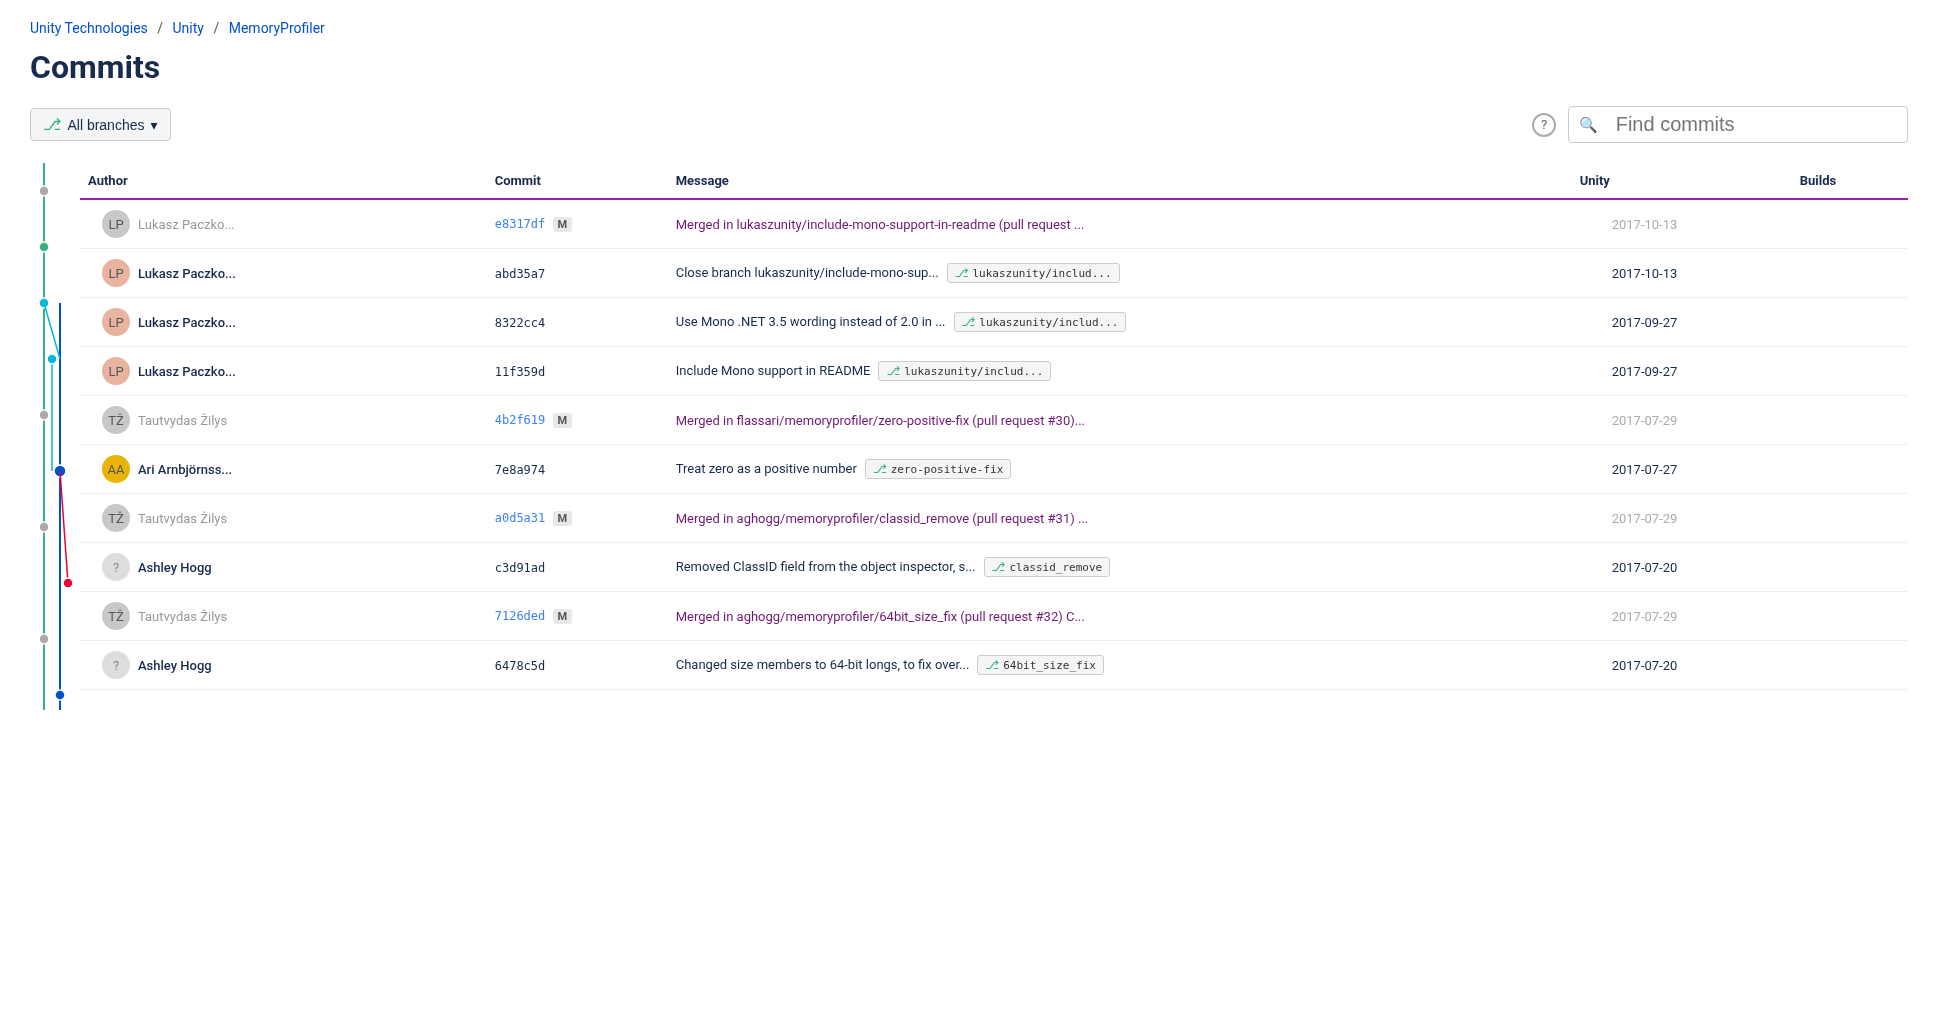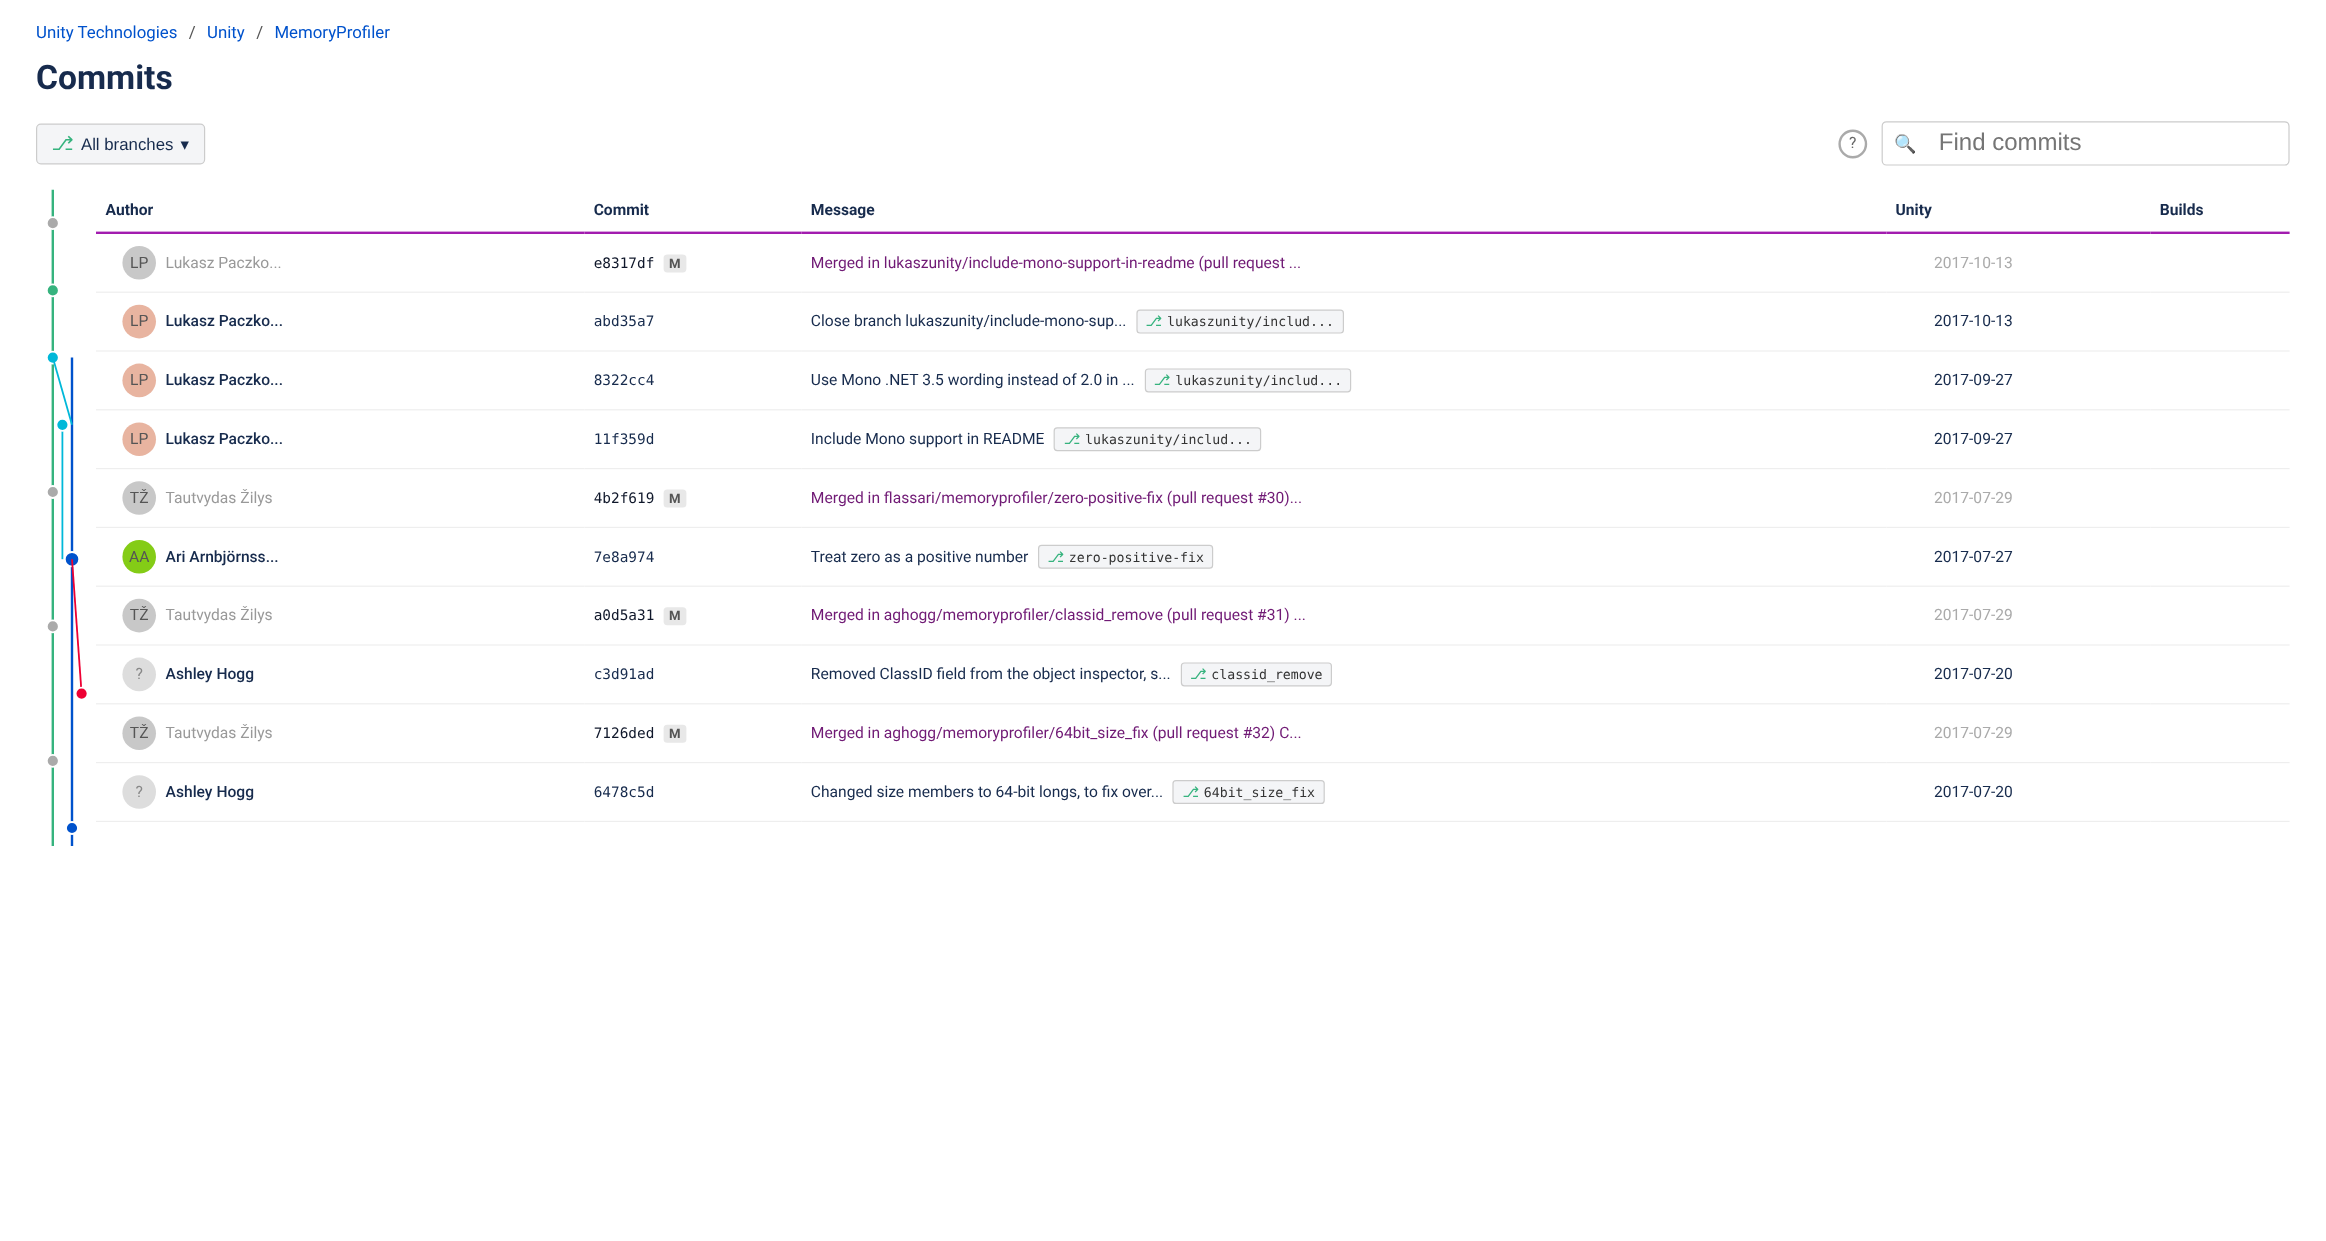--- a/index.html
+++ b/index.html
@@ -17,21 +17,21 @@
     }
     .breadcrumb span {
       color: #555;
       margin: 0 6px;
     }
     .breadcrumb a {
       color: #0052cc;
       text-decoration: none;
     }
     h1 {
-      font-size: 28px;
+      font-size: 32px;
       font-weight: 700;
       color: #172b4d;
       margin-bottom: 20px;
     }
     .toolbar {
       display: flex;
       align-items: center;
       justify-content: space-between;
       margin-bottom: 20px;
     }
@@ -133,21 +133,21 @@
     .author-name {
       color: #172b4d;
       font-weight: 500;
     }
     .author-name.faded { color: #999; font-weight: 400; }
     .commit-hash {
       font-family: monospace;
       color: #172b4d;
       font-size: 12px;
     }
-    .commit-hash.faded { color: #0f172a; }
+    .commit-hash.faded { color: #3b82f6; }
     .merge-badge {
       display: inline-block;
       background: #e8e8e8;
       color: #555;
       border-radius: 3px;
       padding: 1px 5px;
       font-size: 11px;
       font-weight: 700;
       margin-left: 4px;
     }
@@ -197,21 +197,21 @@
     }
     .content-table {
       flex: 1;
     }
 
     
     .av-lukasz {
       background: #e8b4a0;
     }
     .av-ari {
-      background: #84cc16;
+      background: #eab308;
     }
     .av-ashley {
       background: #e0e0e0;
     }
     .av-tautvydas {
       background: #c5c5c5;
     }
 
     
     .av-unknown {

